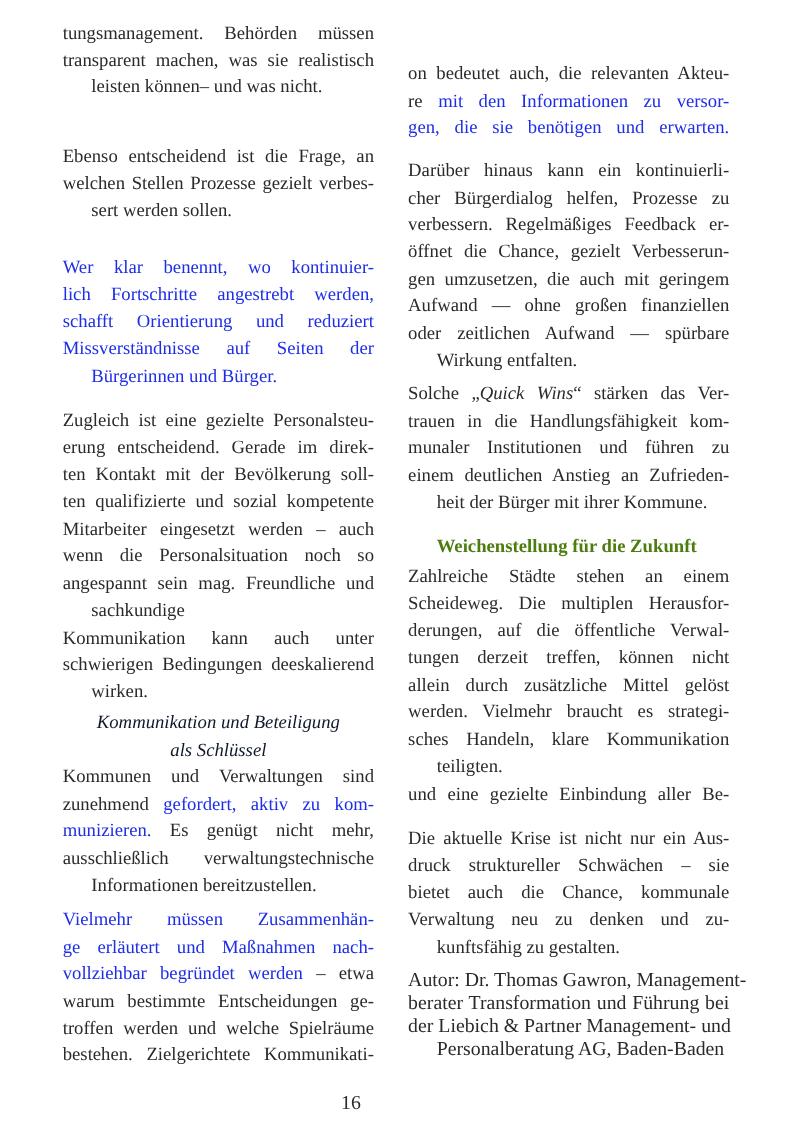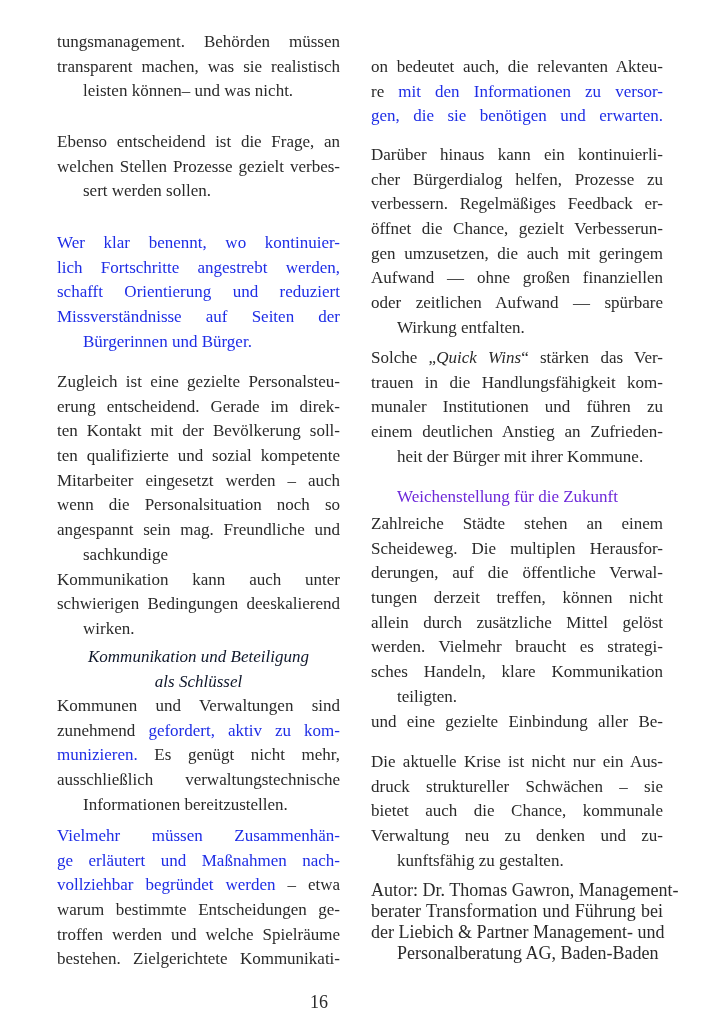--- a/index.html
+++ b/index.html
@@ -9,30 +9,30 @@
     #col-left { left: 57px; width: 283px; }
     #col-right { left: 371px; width: 292px; }
     .block { position: absolute; left: 0; width: 100%; }
     .line { display: block; height: 24.7px; line-height: 24.7px; font-size: 17px;
       white-space: nowrap; text-align: justify; text-align-last: justify; }
     .line.last { text-align-last: left; margin-left: 26px; }
     .line.center { text-align: center; text-align-last: center; }
     .blue { color: #1e2de6; }
     .bold { font-weight: normal; }
     .ital { font-style: italic; }
-    .heading { color: #6d28d9; font-weight: normal; font-size: 18.5px; }
+    .heading { color: #4d7c0f; font-weight: bold; font-size: 18.5px; }
     .subhead { color: #0f172a; font-style: italic; font-size: 17.5px; }
     .author .line { font-size: 18px; height: 21px; line-height: 21px; }
     #page-number { position: absolute; left: 310px; top: 992px; font-size: 18px; }
   </style>
 </head>
 <body>
 
 <div class="col" id="col-left">
-  <div class="block" style="top:30px">
+  <div class="block" style="top:18px">
     <span class="line">tungsmanagement. Behörden müssen</span>
     <span class="line">transparent machen, was sie realistisch</span>
     <span class="line last">leisten können– und was nicht.</span>
   </div>
   <div class="block" style="top:130px">
     <span class="line">Ebenso entscheidend ist die Frage, an</span>
     <span class="line">welchen Stellen Prozesse gezielt verbes-</span>
     <span class="line last">sert werden sollen.</span>
   </div>
   <div class="block blue bold" style="top:231px">

